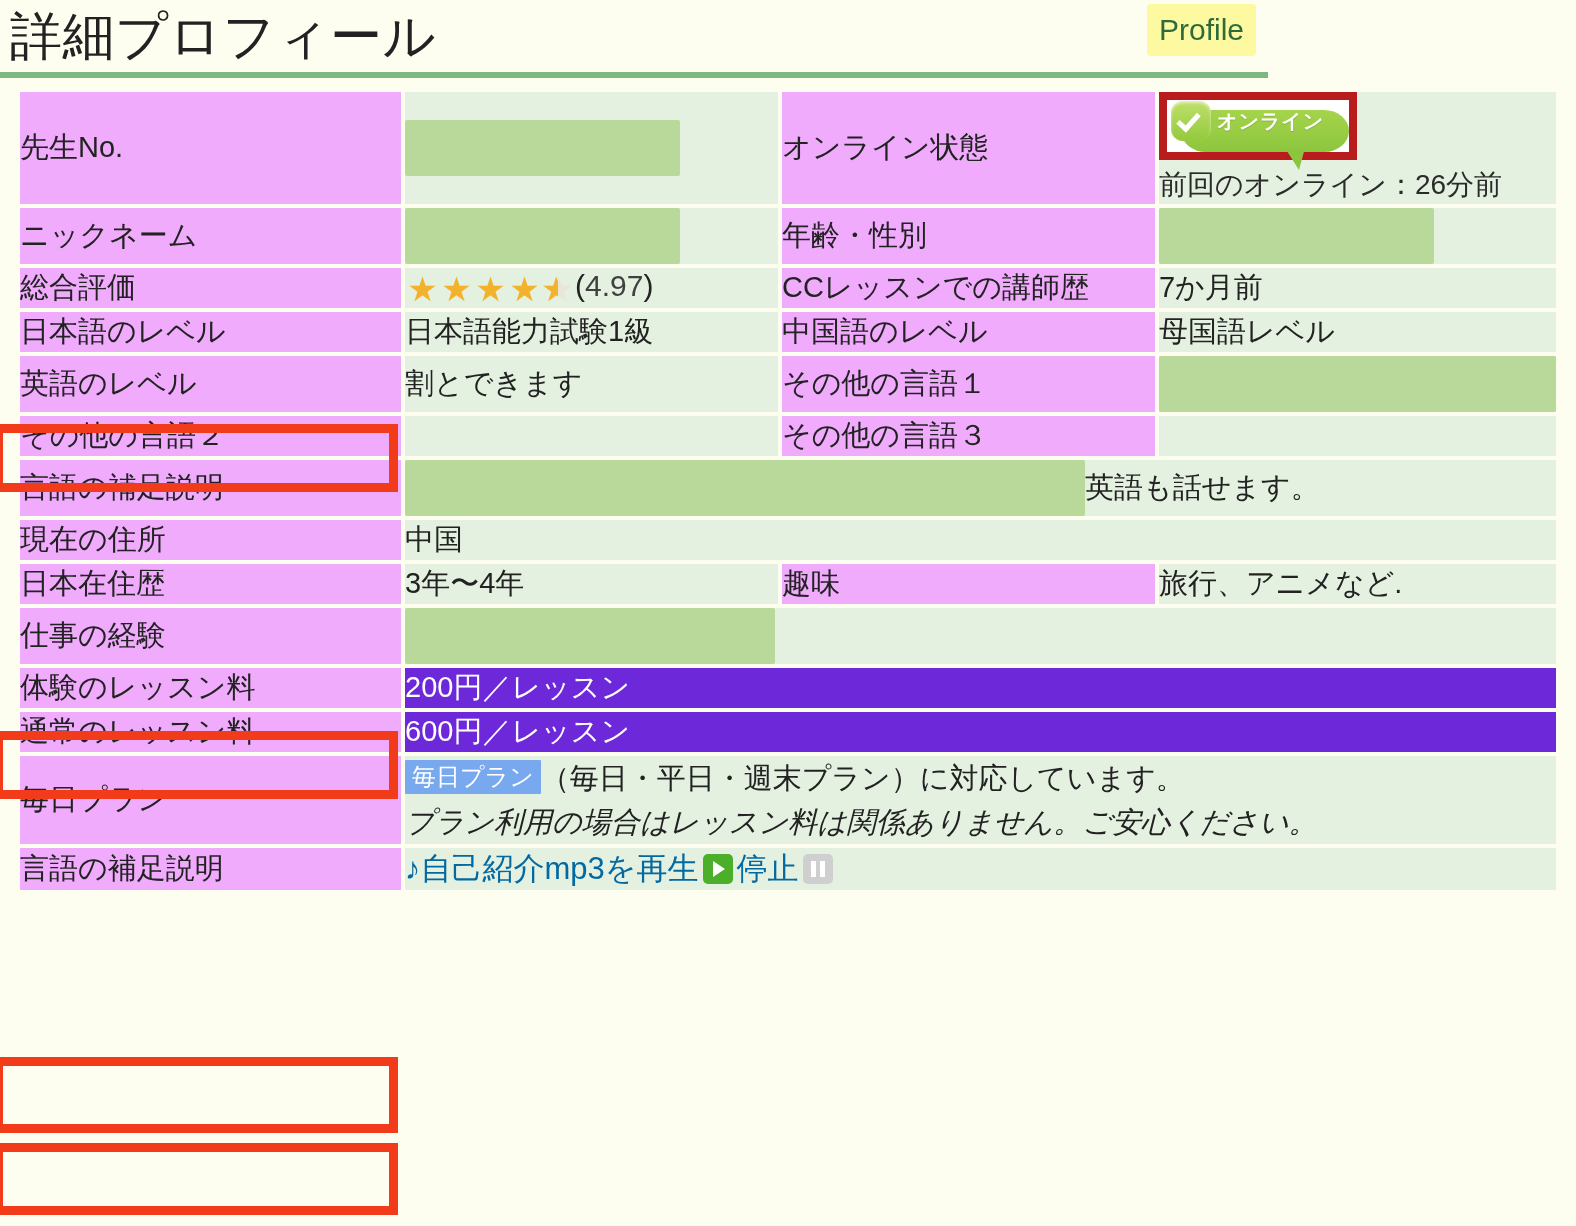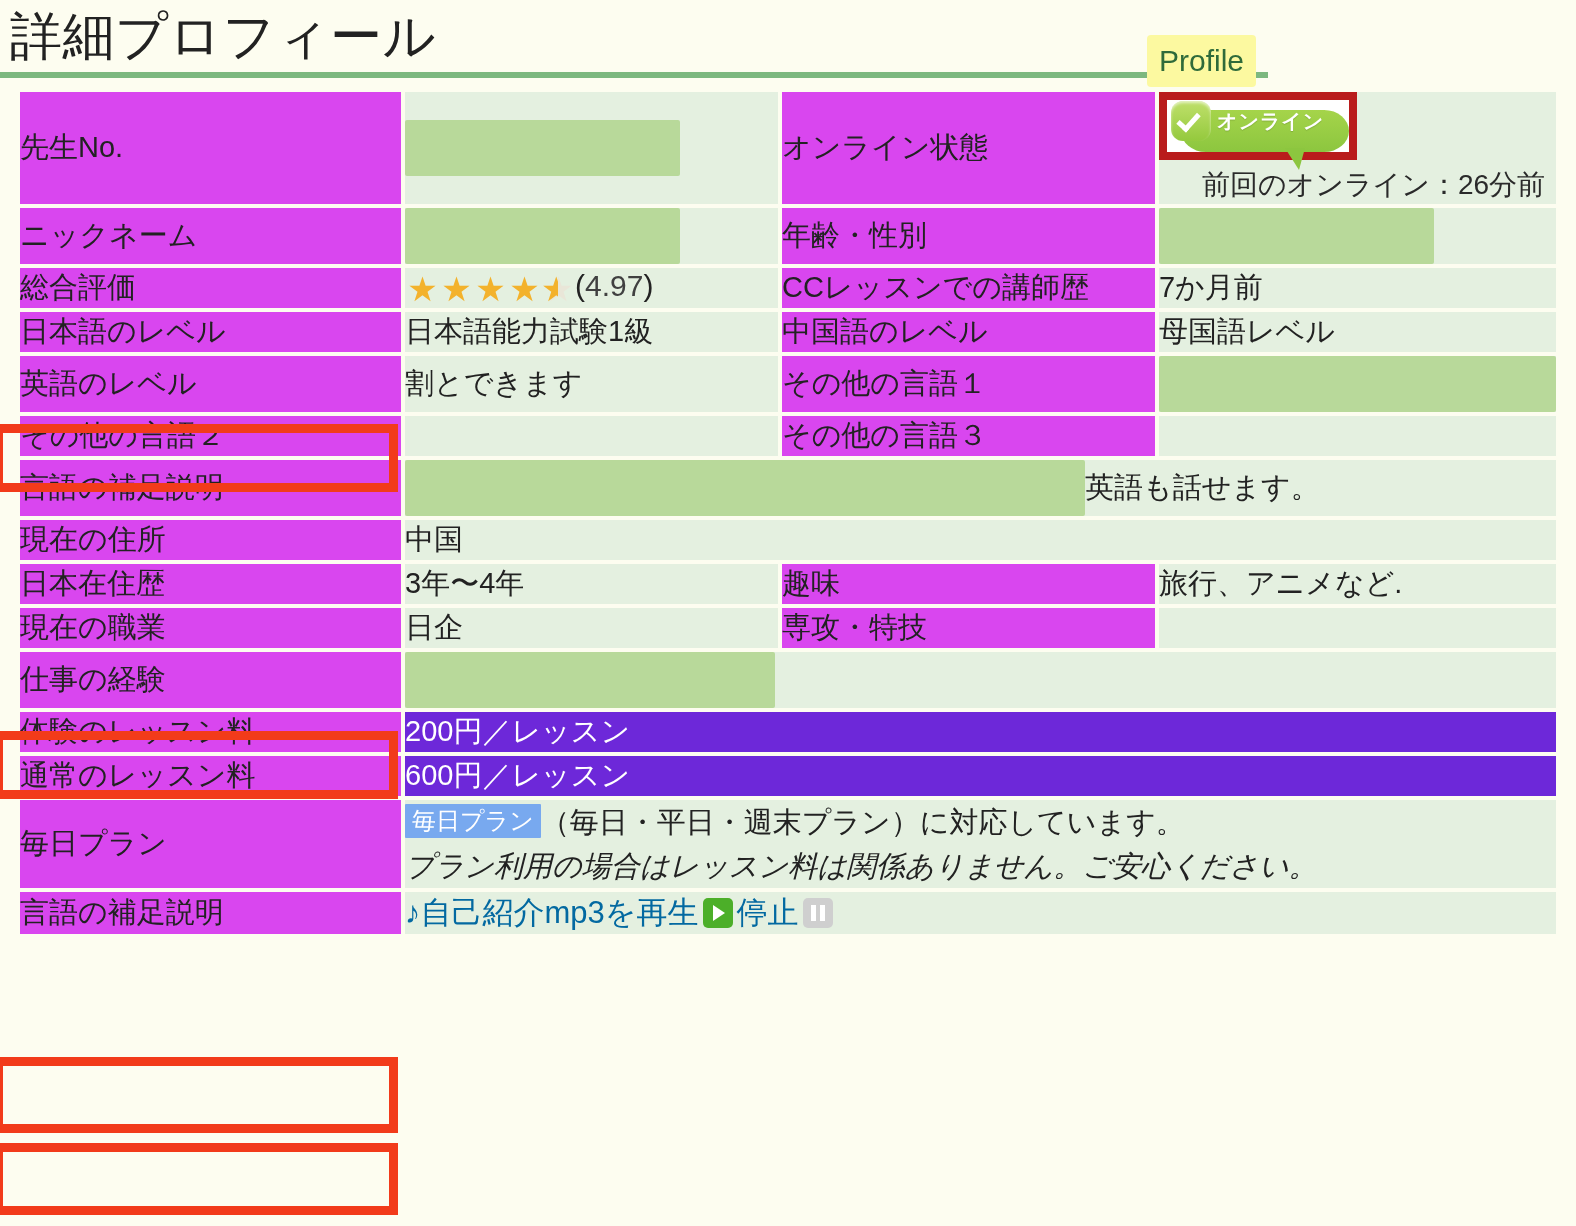--- a/index.html
+++ b/index.html
@@ -26,39 +26,38 @@
     white-space:nowrap;
   }
   .profile-badge{
     position:absolute;right:12px;top:4px;
     background:#fcf9a0;
     color:#2f6b3a;
     font-size:30px;line-height:52px;
     padding:0 12px;
     border-radius:4px;
     white-space:nowrap;
-    margin-top:31px;
   }
 
   
   .tbl{
     position:absolute;left:16px;top:88px;
     width:1544px;
     border-collapse:separate;
     border-spacing:4px 4px;
     table-layout:fixed;
   }
   .tbl td{
     padding:0;
     vertical-align:middle;
     font-size:29px;
     color:#222;
   }
   .lbl{
-    background:#d946ef;
+    background:#f0abfc;
     color:#ffffff;
     padding:12px 14px;
     font-size:29px;
     white-space:nowrap;
   }
   .val{
     background:#e4f0e0;
     color:#242424;
     padding:12px 12px;
     font-size:29px;
@@ -129,21 +128,20 @@
     color:#ffffff;font-size:20px;line-height:28px;
     font-weight:bold;
     letter-spacing:1px;
     text-shadow:0 1px 1px rgba(0,0,0,.15);
     white-space:nowrap;
   }
   .lastseen{
     display:block;margin-top:6px;
     font-size:28px;color:#2a2a2a;
     white-space:nowrap;
-    padding-left:43px;
   }
 
   
   .stars{display:inline-block;vertical-align:-5px;letter-spacing:-1px;}
   .star{
     display:inline-block;
     font-size:34px;line-height:34px;
     color:#f3b22c;
     position:relative;
     width:34px;
@@ -306,26 +304,20 @@
         <td class="val" colspan="3">中国</td>
       </tr>
 
       <tr>
         <td class="lbl">日本在住歴</td>
         <td class="val">3年〜4年</td>
         <td class="lbl">趣味</td>
         <td class="val">旅行、アニメなど.</td>
       </tr>
 
-      <tr>
-        <td class="lbl">現在の職業</td>
-        <td class="val">日企</td>
-        <td class="lbl">専攻・特技</td>
-        <td class="val">&nbsp;</td>
-      </tr>
 
       <tr>
         <td class="lbl">仕事の経験</td>
         <td class="val" colspan="3">
           <span class="mask m-job"></span>
         </td>
       </tr>
 
       <tr>
         <td class="lbl">体験のレッスン料</td>

